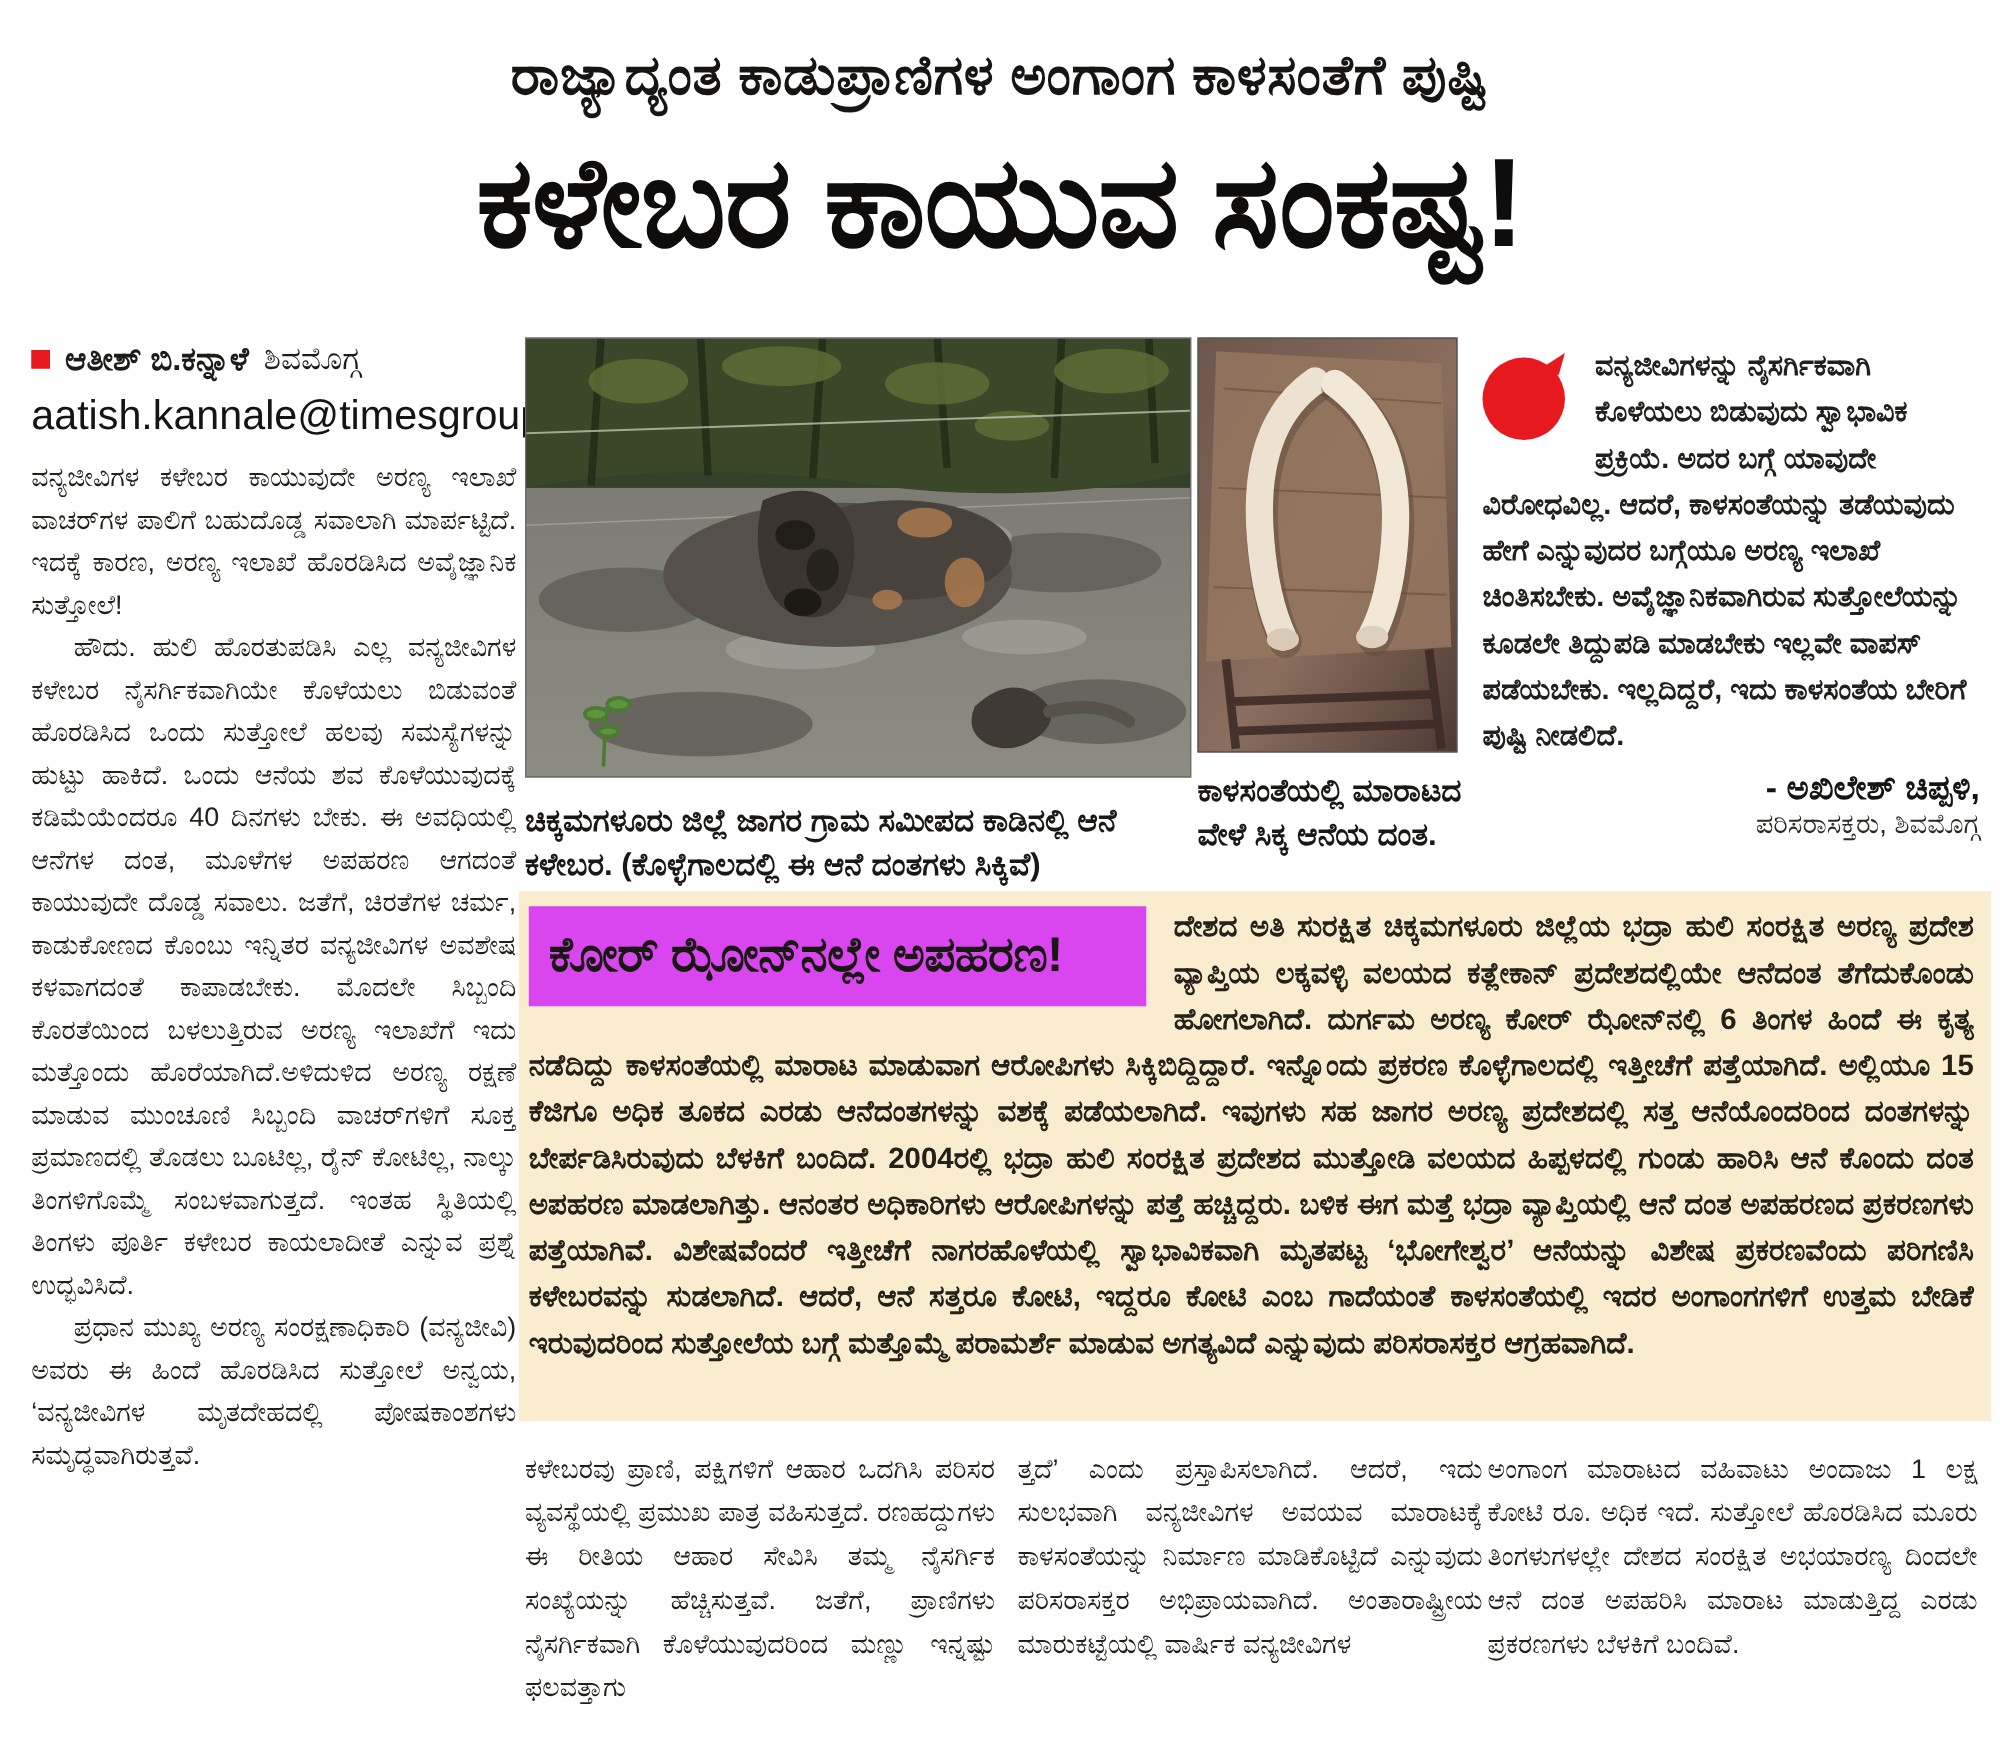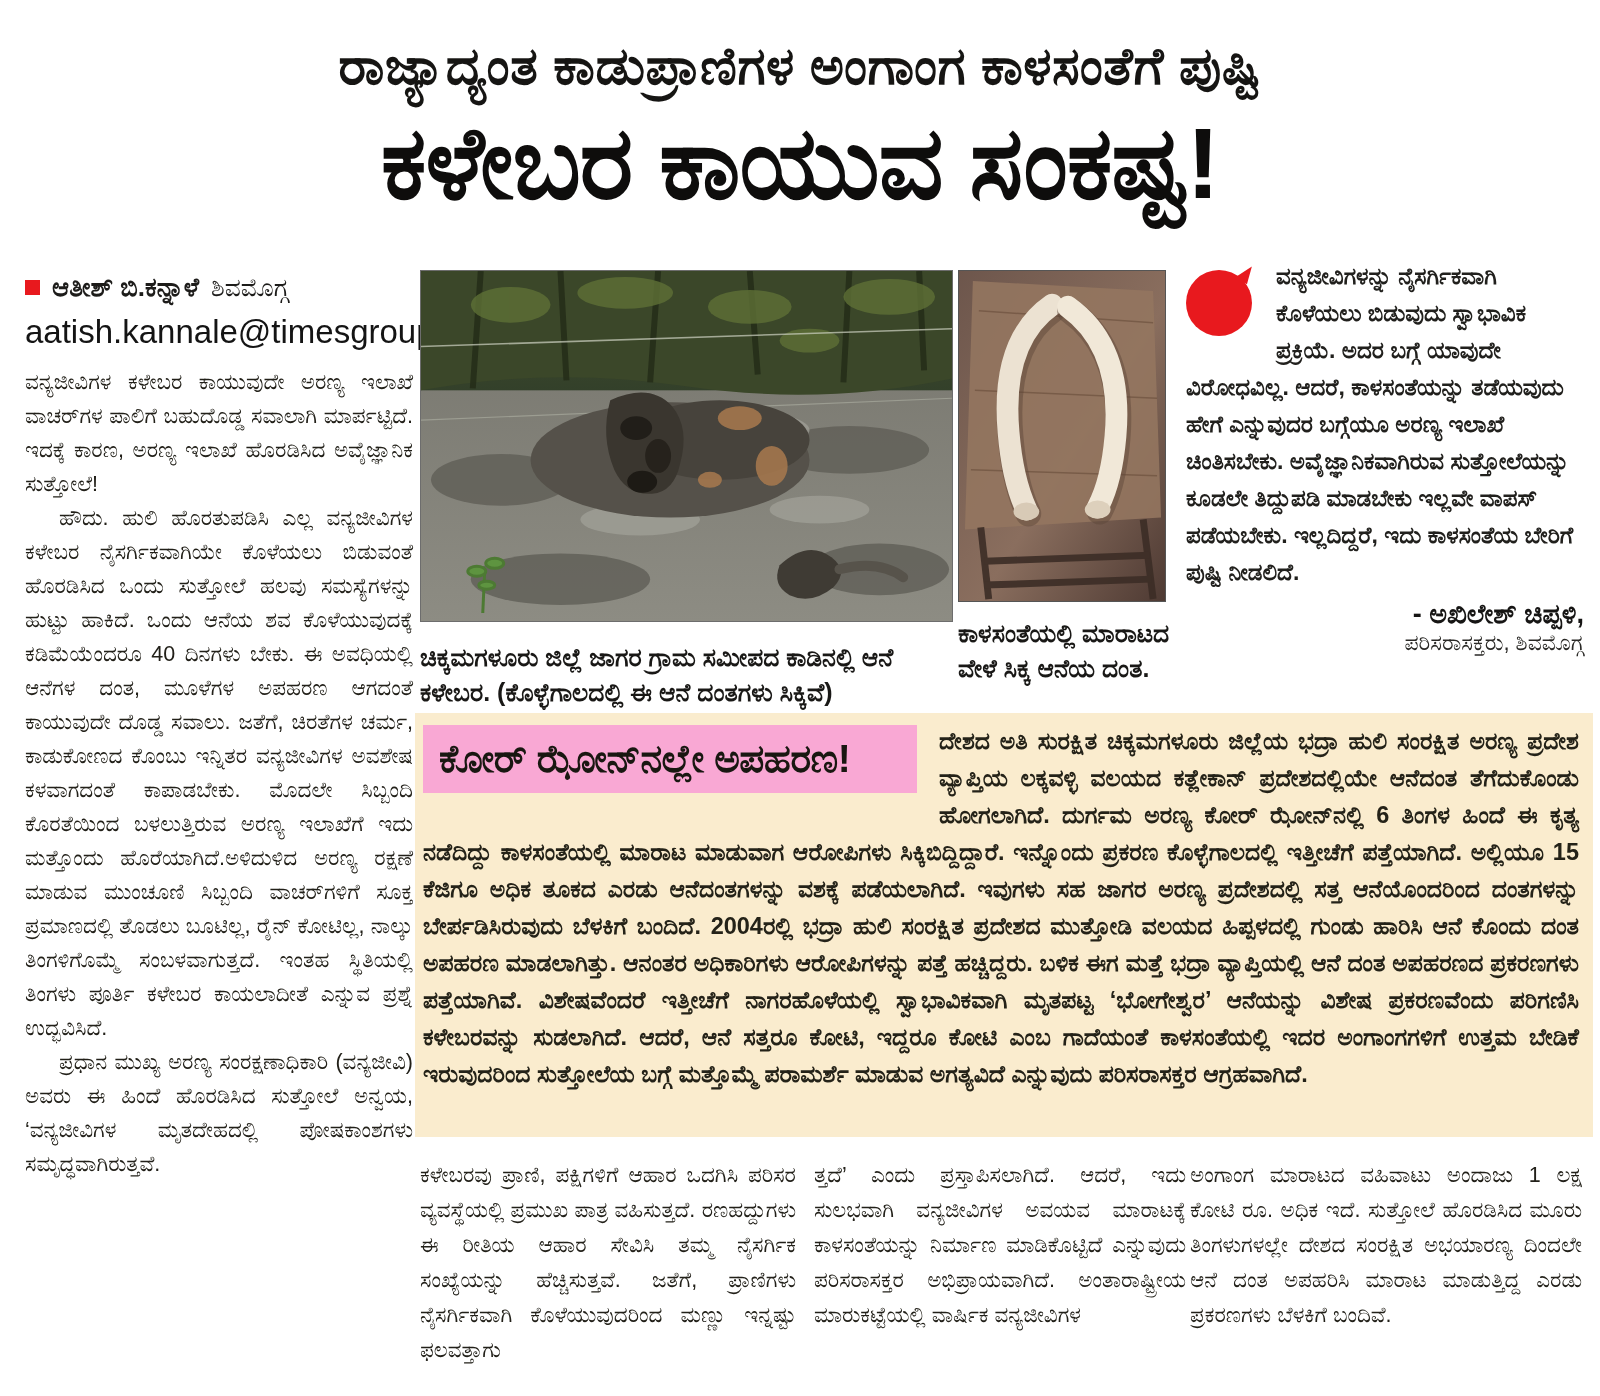--- a/index.html
+++ b/index.html
@@ -5,21 +5,21 @@
   * { margin:0; padding:0; box-sizing:border-box; }
   html,body { background:#ffffff; }
   body { font-family:"Liberation Sans", sans-serif; color:#1d1c1a; }
   .page {
     position:relative; width:1600px; height:1396px; margin:0 auto;
     background:#ffffff; overflow:hidden;
   }
   
   .kicker {
     position:absolute; left:0; top:36px; width:100%;
-    text-align:center; font-size:52px; font-weight:700; letter-spacing:0.5px;
+    text-align:center; font-size:44px; font-weight:700; letter-spacing:0.5px;
     color:#161513;
   }
   .headline {
     position:absolute; left:0; top:100px; width:100%;
     text-align:center; font-size:101px; font-weight:800; letter-spacing:-1px;
     color:#0e0d0c; line-height:1.25; white-space:nowrap;
   }
   
   .col-left { position:absolute; left:25px; top:272px; width:388px; }
   .byline-row { display:flex; align-items:center; gap:12px; margin-bottom:10px; }
@@ -44,21 +44,21 @@
   .photo-tusks {
     position:absolute; left:958px; top:270px; width:208px; height:332px;
     border:1px solid #555; background:#6b5246;
   }
   .photo-tusks svg { display:block; width:100%; height:100%; }
   .caption-tusks {
     position:absolute; left:958px; top:616px; width:215px;
     font-size:25px; font-weight:700; line-height:35px; color:#191816;
   }
   
-  .col-quote { position:absolute; left:1186px; top:258px; width:398px; }
+  .col-quote { position:absolute; left:1186px; top:274px; width:398px; }
   .quote-bullet {
     float:left; width:72px; height:72px; margin:6px 18px 6px 0; position:relative;
   }
   .quote-bullet .bubble {
     width:66px; height:66px; background:#e8191e; border-radius:50%;
     position:absolute; left:0; top:6px;
   }
   .quote-bullet .tail {
     position:absolute; right:6px; top:0; width:0; height:0;
     border-left:10px solid transparent; border-right:4px solid transparent;
@@ -74,21 +74,21 @@
   }
   .quote-role {
     text-align:right; font-size:22px; font-weight:400; color:#2a2926; margin-top:0;
   }
   
   .cream-box {
     position:absolute; left:415px; top:713px; width:1178px; height:424px;
     background:#faecce; padding:10px 14px 10px 8px;
   }
   .yellow-head {
-    float:left; width:494px; height:68px; background:#f9a8d4;
+    float:left; width:494px; height:80px; background:#d946ef;
     margin:2px 22px 10px 0; display:flex; align-items:center;
     padding-left:16px;
   }
   .yellow-head span {
     font-size:39px; font-weight:800; color:#191711; letter-spacing:-0.5px;
   }
   .cream-body {
     font-size:23.5px; font-weight:600; line-height:37px; text-align:justify;
     color:#242218;
   }

